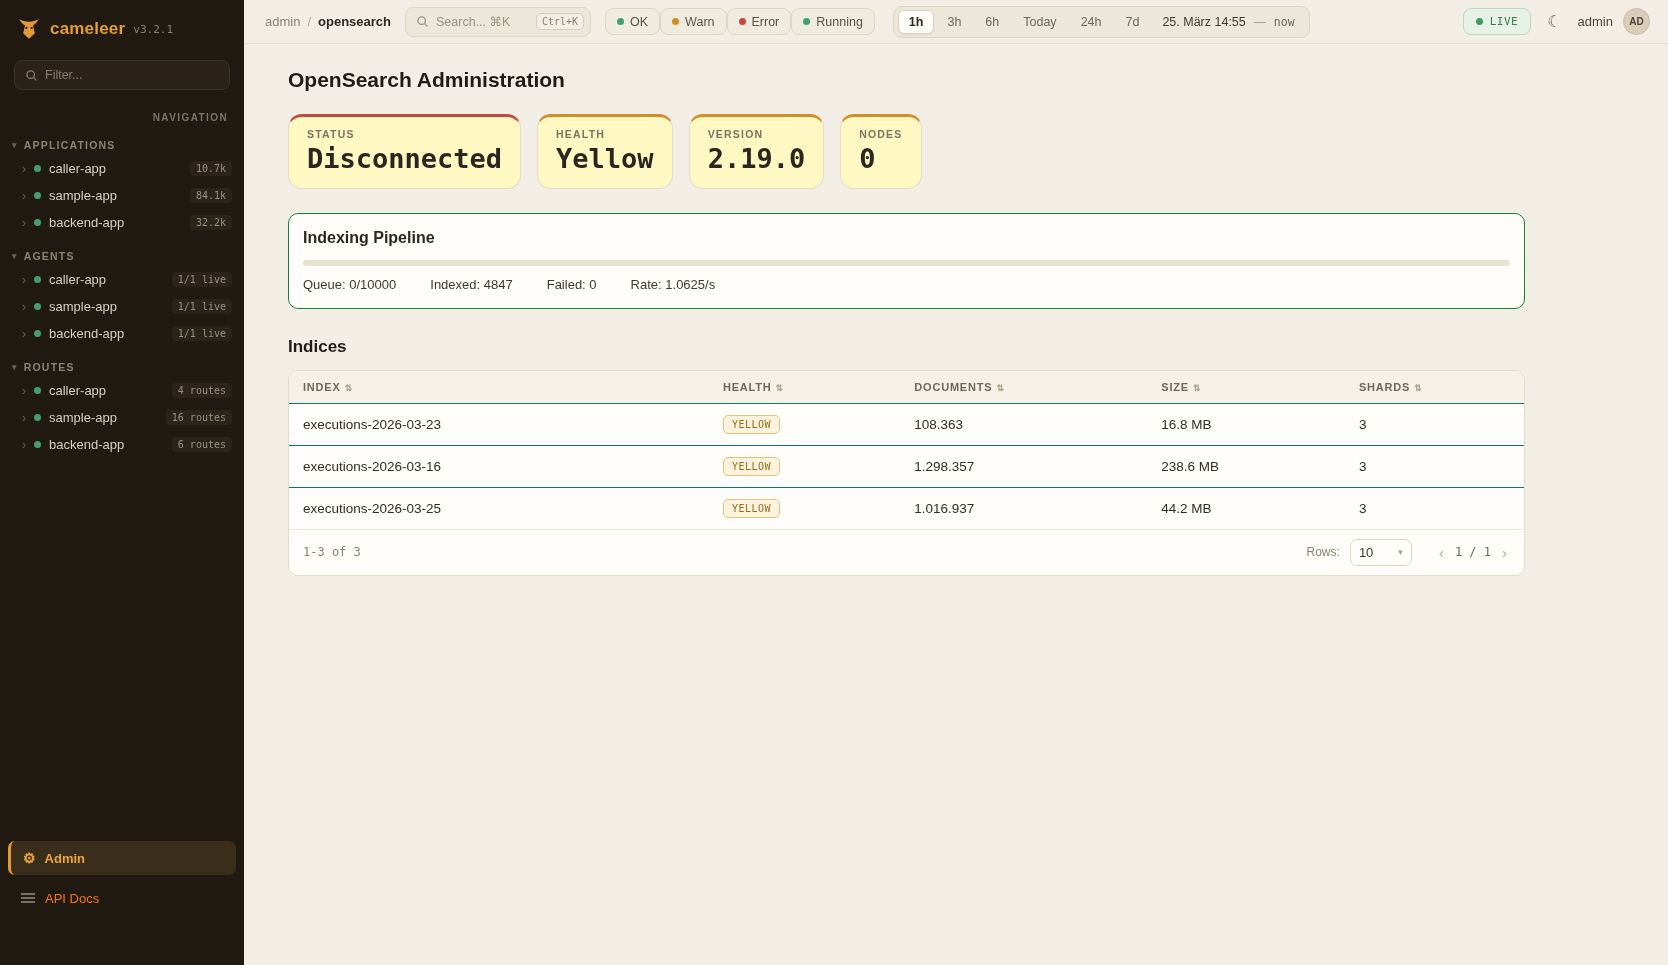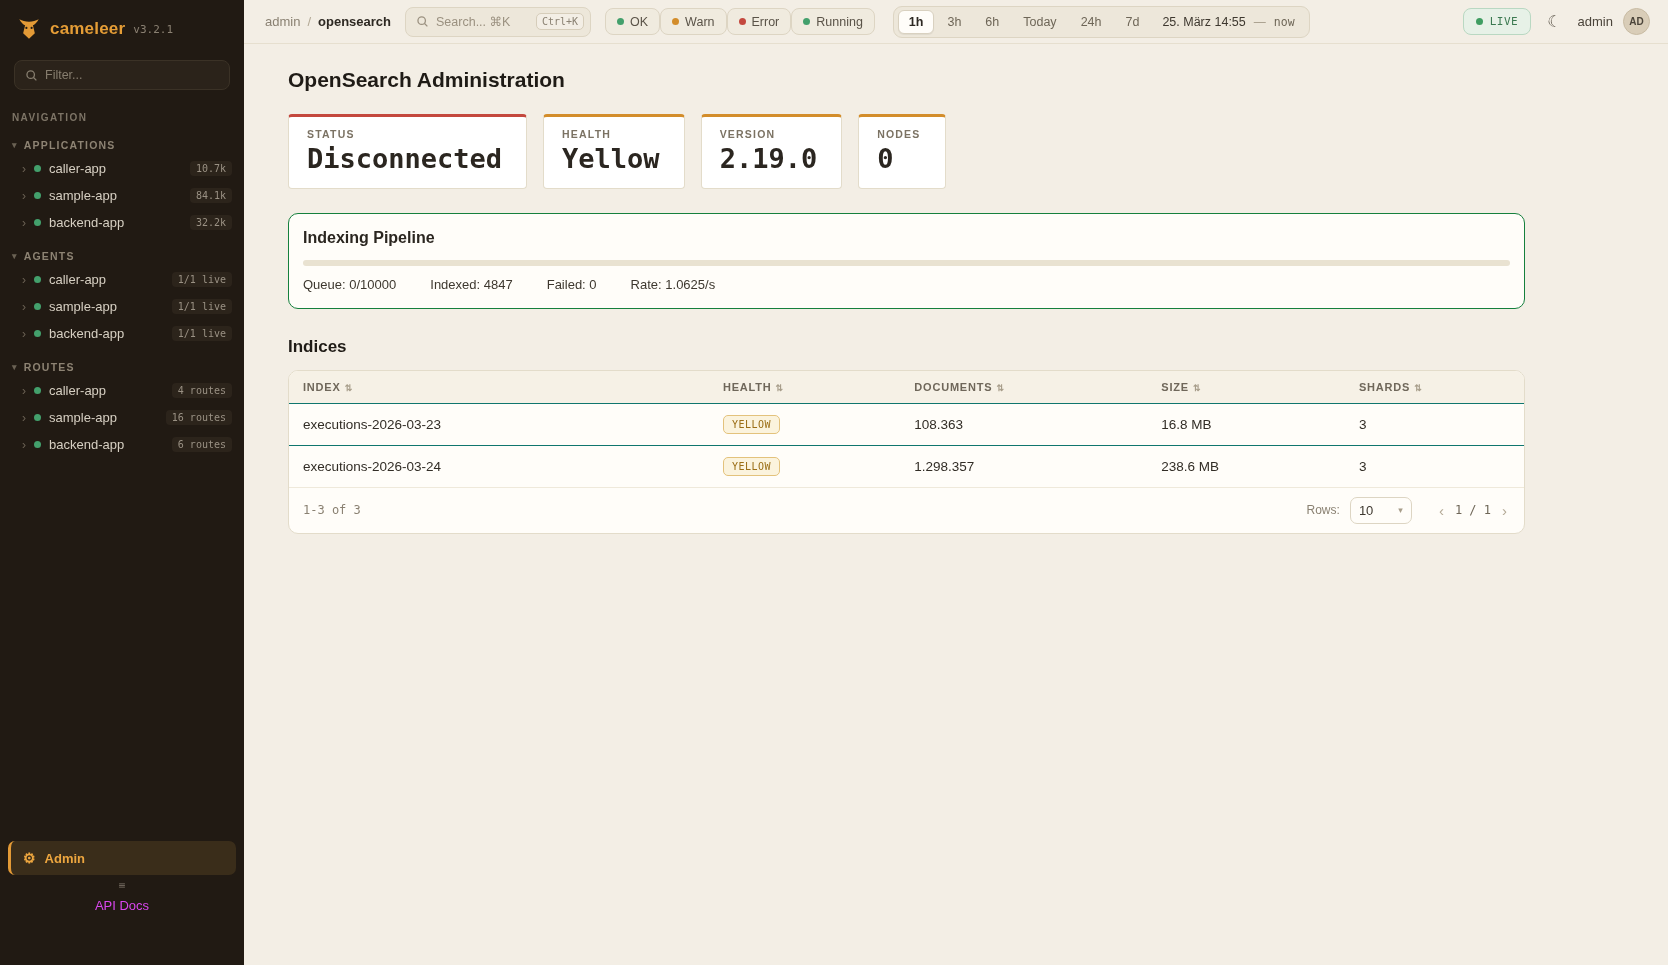--- a/index.html
+++ b/index.html
@@ -24,21 +24,21 @@
     margin: 12px 14px 6px 14px; height: 30px; display: flex; align-items: center; gap: 7px;
     background: #2b231a; border: 1px solid #3b3226; border-radius: 8px; padding: 0 10px;
   }
   .filter-box input {
     flex: 1; background: transparent; border: none; outline: none;
     color: #cfc8ba; font-size: 12.5px; font-family: "Liberation Sans", sans-serif;
   }
   .filter-box input::placeholder { color: #877e6f; }
   .nav-heading {
     font-size: 10px; letter-spacing: 1.4px; text-transform: uppercase;
-    color: #7d7466; padding: 16px 16px 2px 12px; font-weight: 700;
+    color: #7d7466; padding: 16px 16px 2px 4px; font-weight: 700; text-align: right;
   }
   .side-section { margin-top: 10px; }
   .section-head {
     display: flex; align-items: center; gap: 6px; padding: 4px 16px 4px 12px;
     font-size: 10.5px; letter-spacing: 1.2px; text-transform: uppercase; color: #8d8373;
     font-weight: 700; cursor: pointer;
   }
   .section-caret { color: #6b6254; font-size: 9px; }
   .side-item {
     display: flex; align-items: center; gap: 8px; height: 27px;
@@ -53,21 +53,21 @@
   }
   .sidebar-footer { margin-top: auto; padding-bottom: 52px; }
   .admin-item {
     display: flex; align-items: center; gap: 9px; height: 34px; margin: 0 8px 8px 8px;
     background: #3a2d1a; border-left: 3px solid #e39a36; border-radius: 7px;
     padding: 0 12px; color: #eda63f; font-size: 13px; font-weight: 700; cursor: pointer;
   }
   .gear-glyph { font-size: 14px; line-height: 1; }
   .apidocs-item {
     display: flex; align-items: center; gap: 10px; height: 30px; padding: 0 21px;
-    color: #d946ef; font-size: 13px; cursor: pointer; flex-direction: column;
+    color: #f97316; font-size: 13px; cursor: pointer;
   }
 
   
   .main { flex: 1; display: flex; flex-direction: column; min-width: 0; }
 
   .topbar {
     height: 44px; display: flex; align-items: center; gap: 10px;
     padding: 0 18px 0 21px; border-bottom: 1px solid #e6dfcf; background: #f3eee5; flex: none;
   }
   .breadcrumb { display: flex; align-items: center; gap: 7px; font-size: 13px; margin-right: 4px; }
@@ -136,22 +136,22 @@
   .tab {
     font-size: 14px; color: #6b6356; padding-bottom: 11px; cursor: pointer;
     border-bottom: 2px solid transparent;
   }
   .tab.active { color: #ca8b2e; font-weight: 600; border-bottom-color: #d49232; }
 
   .page-title { font-size: 21px; font-weight: 700; color: #1f1b16; margin-top: 24px; }
 
   .stat-row { display: flex; gap: 16px; margin-top: 22px; }
   .stat-card {
-    background: #ffffff; border: 1px solid #e3dcca; border-top: 3px solid #d38d2b;
-    border-radius: 4px; padding: 11px 24px 14px 18px; min-width: 72px;
+    background: #fef9c3; border: 1px solid #e3dcca; border-top: 3px solid #d38d2b;
+    border-radius: 14px; padding: 11px 18px 14px 18px; min-width: 72px;
   }
   .stat-card.accent-red { border-top-color: #c4483e; }
   .stat-label { font-size: 10.5px; letter-spacing: 1.2px; text-transform: uppercase; color: #7b7263; font-weight: 600; }
   .stat-value { font-family: "DejaVu Sans Mono", monospace; font-size: 27px; font-weight: 700; color: #2b2620; margin-top: 4px; line-height: 1.1; white-space: nowrap; }
 
   .pipeline-card {
     margin-top: 24px; background: #fffdf9; border: 1px solid #15803d; border-radius: 10px;
     padding: 15px 14px 16px 14px;
   }
   .pipeline-title { font-size: 16px; font-weight: 700; color: #2b2620; }
@@ -461,24 +461,31 @@
           </thead>
           <tbody>
             <tr>
               <td>executions-2026-03-23</td>
               <td><span class="health-badge">YELLOW</span></td>
               <td>108.363</td>
               <td>16.8 MB</td>
               <td>3</td>
             </tr>
             <tr>
-              <td>executions-2026-03-24</td>
+              <td>executions-2026-03-16</td>
               <td><span class="health-badge">YELLOW</span></td>
               <td>1.298.357</td>
               <td>238.6 MB</td>
+              <td>3</td>
+            </tr>
+            <tr>
+              <td>executions-2026-03-25</td>
+              <td><span class="health-badge">YELLOW</span></td>
+              <td>1.016.937</td>
+              <td>44.2 MB</td>
               <td>3</td>
             </tr>
           </tbody>
         </table>
 
         <div class="table-footer">
           <span class="range-label">1-3 of 3</span>
           <div class="footer-right">
             <span class="rows-label">Rows:</span>
             <div class="rows-select">

